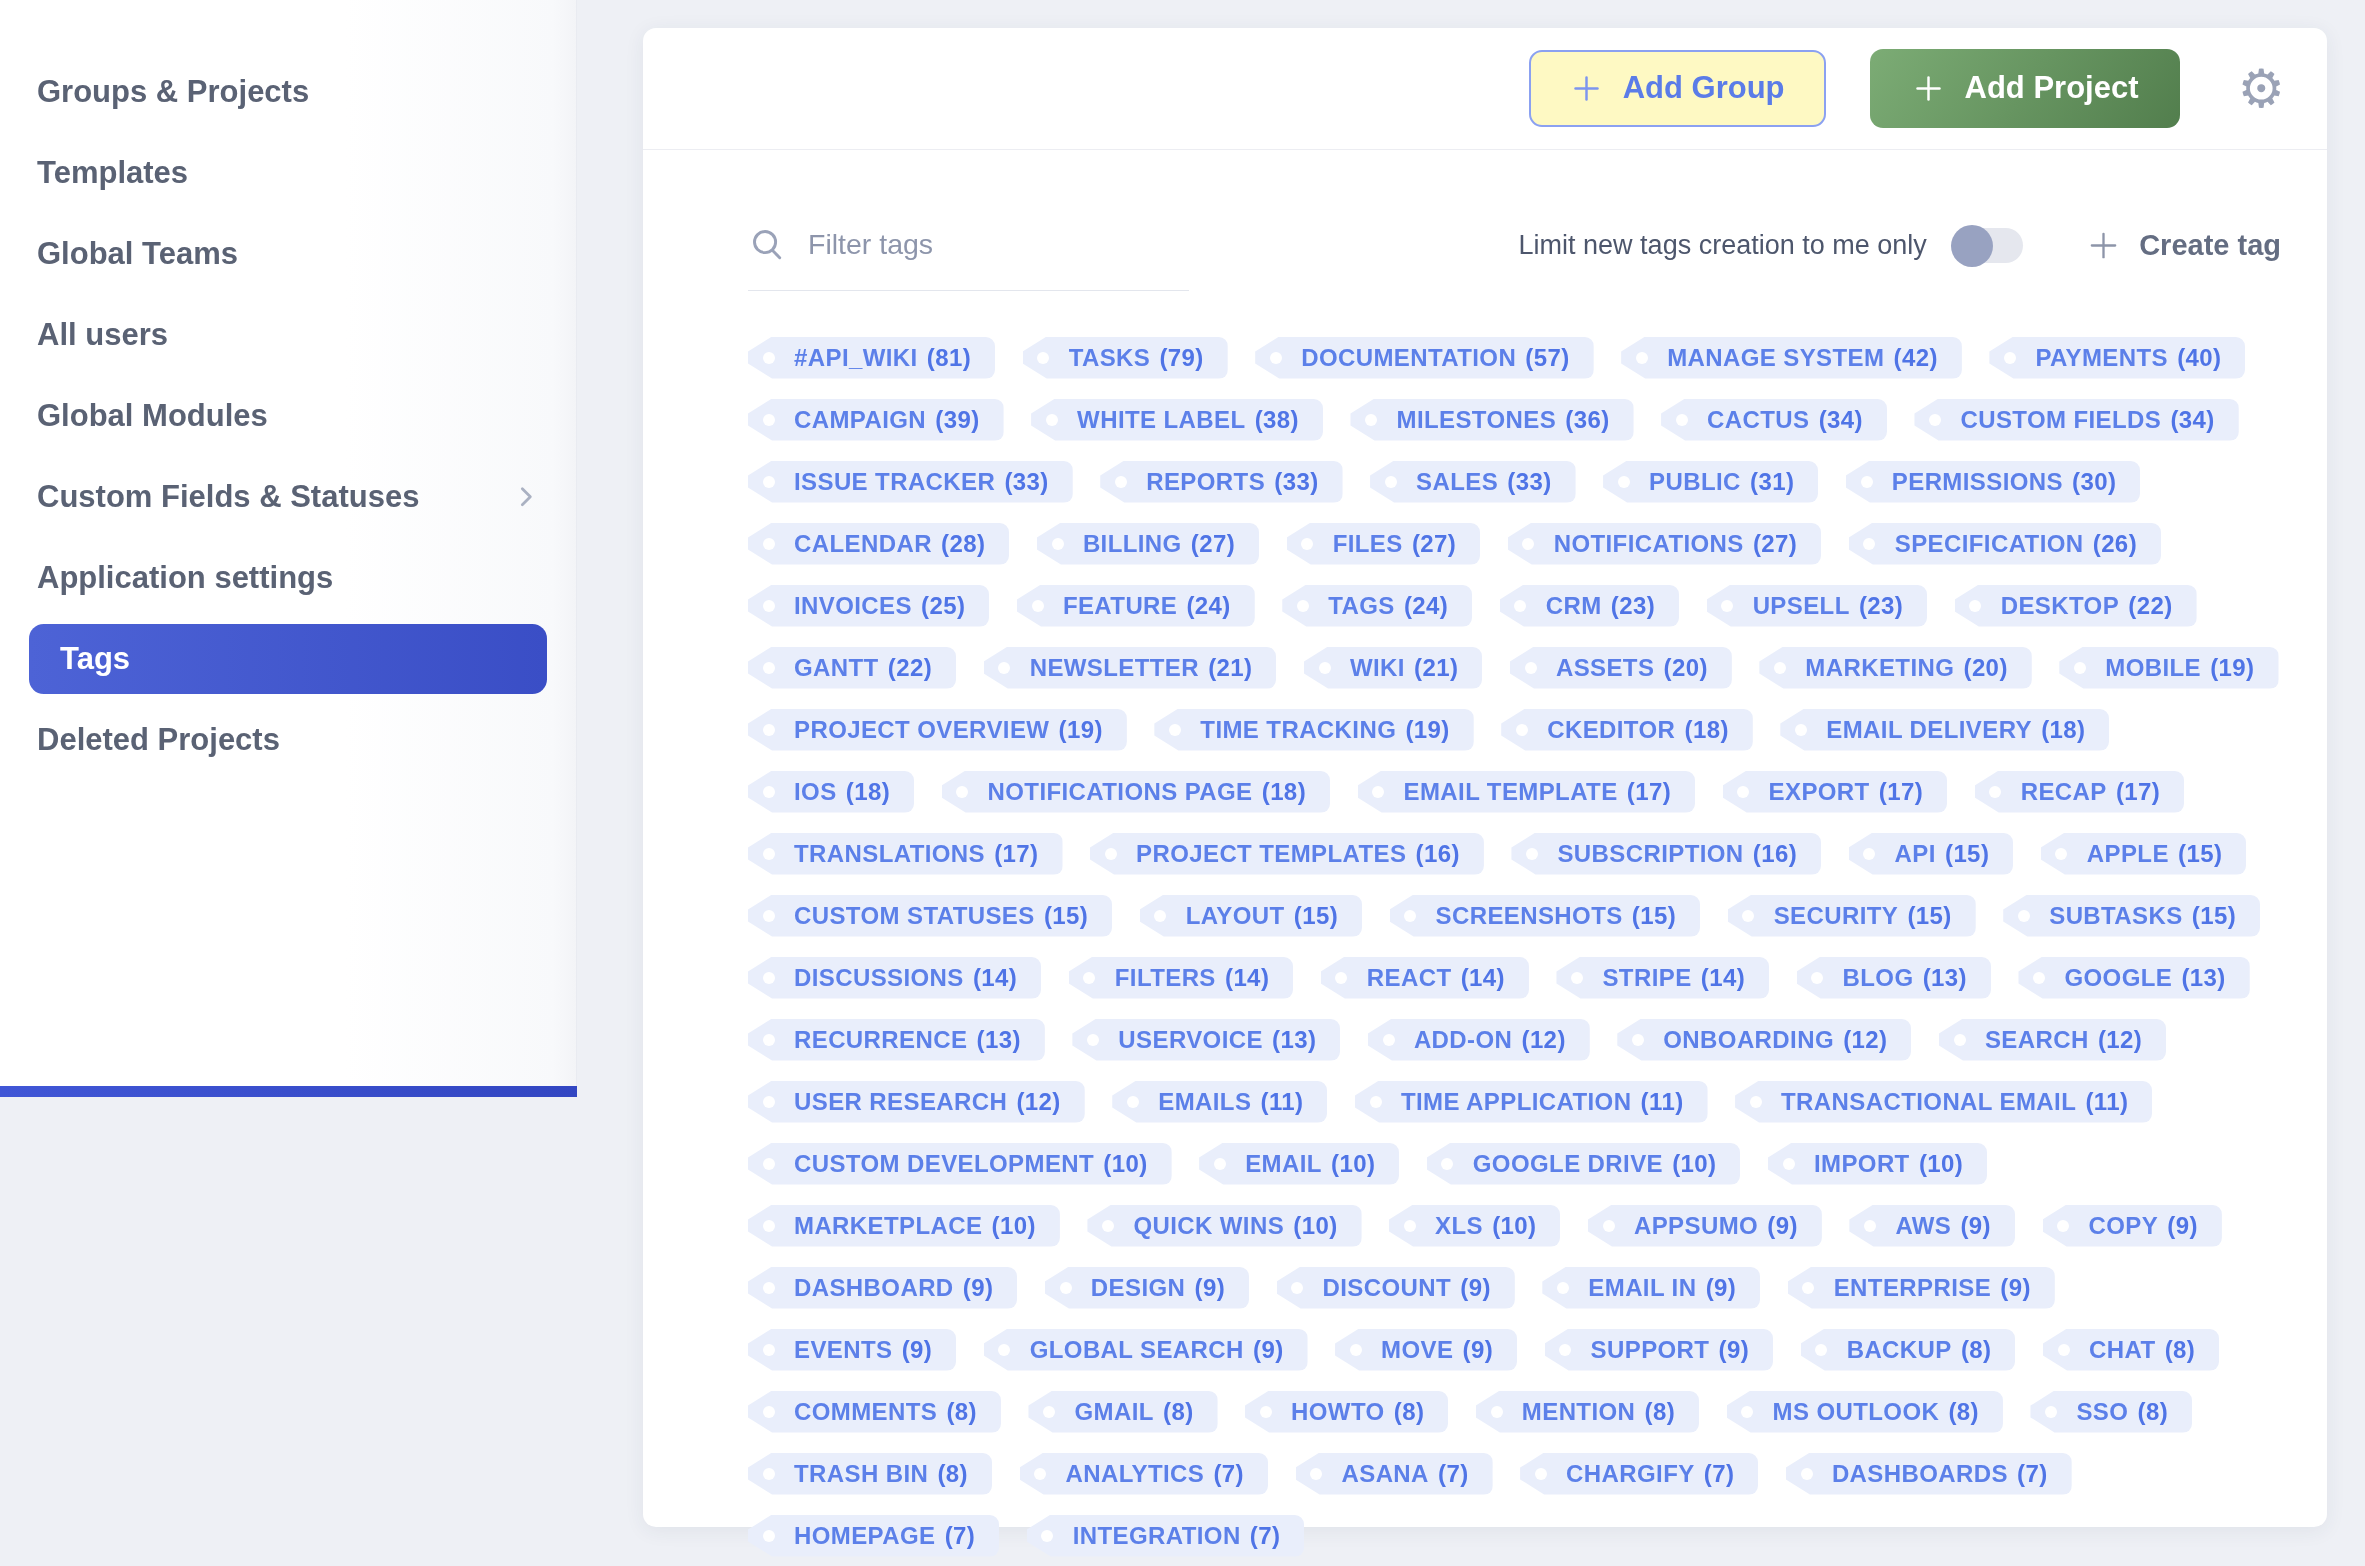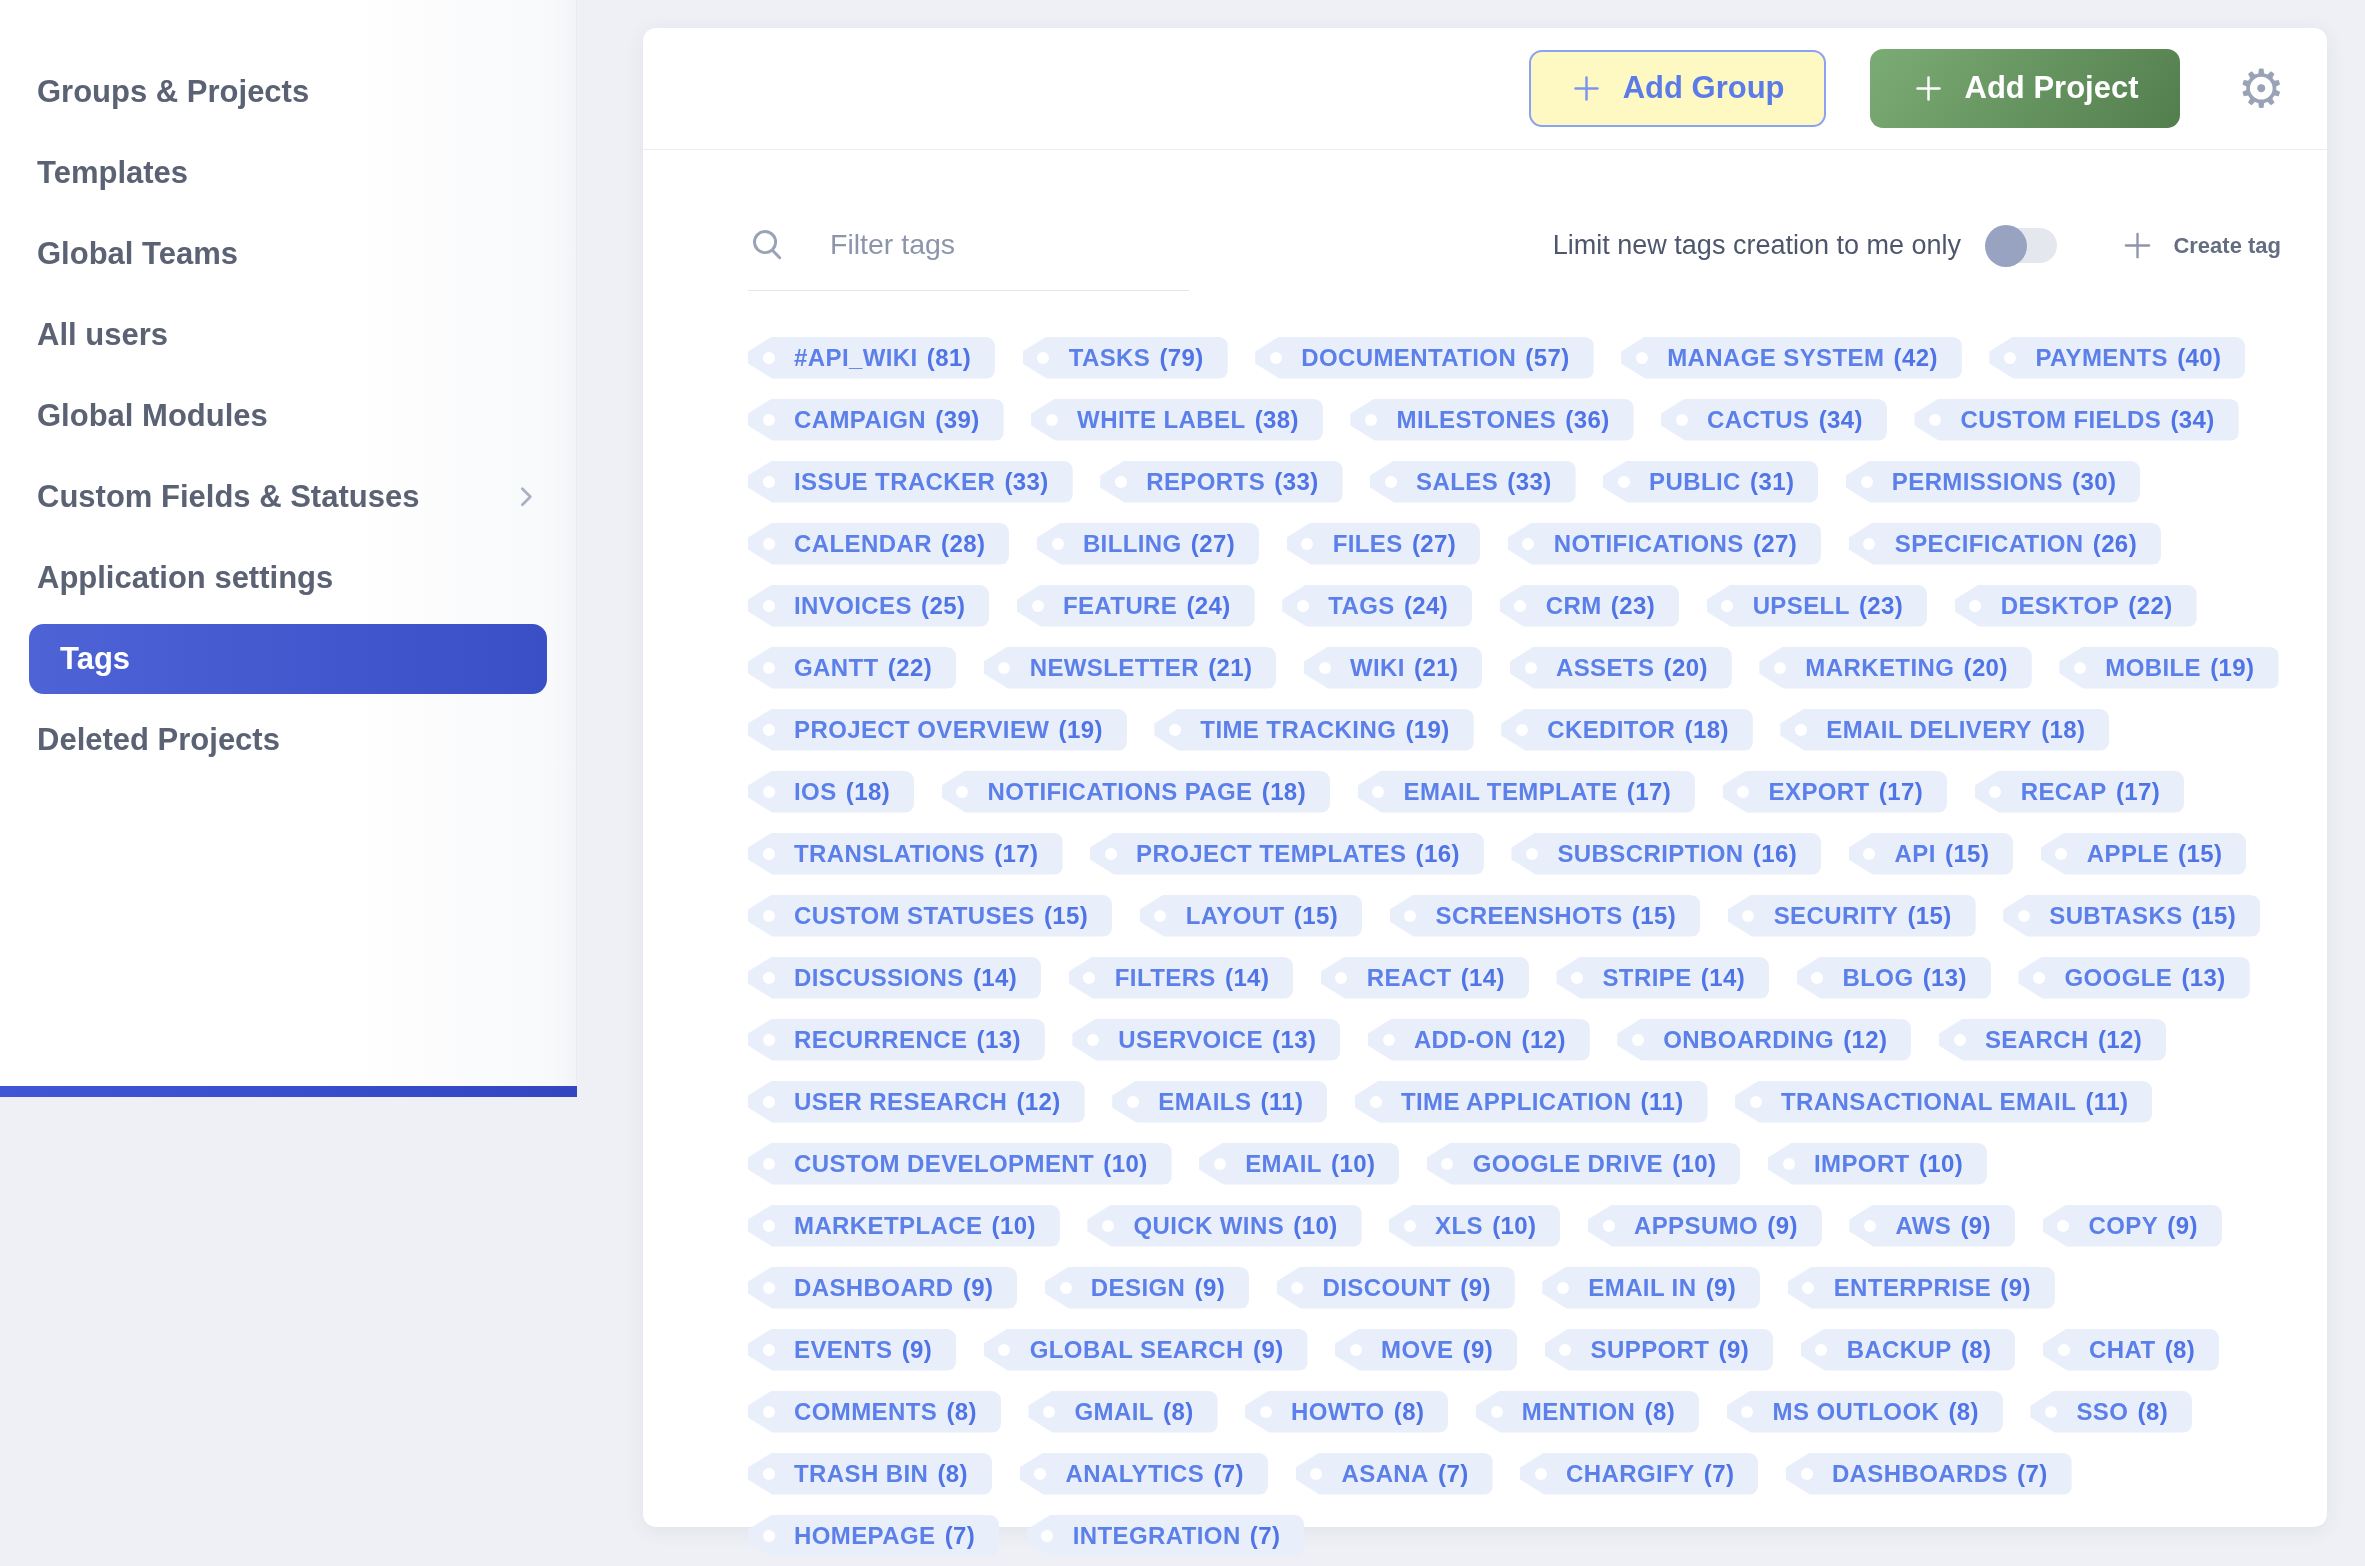--- a/index.html
+++ b/index.html
@@ -52,35 +52,35 @@
     font-size:31px;font-weight:700;font-family:"Liberation Sans",sans-serif;
   }
   .gear{
     margin-left:57px;font-size:53px;color:#9aa2b6;line-height:1;cursor:pointer;
     user-select:none;
   }
   
   .content{padding:75px 46px 0 105px;}
   .filter-row{display:flex;align-items:flex-start;}
   .filter-input{
-    display:flex;align-items:center;gap:43px;width:441px;
+    display:flex;align-items:center;gap:21px;width:441px;
     border-bottom:1.8px solid #e3e6ed;padding-bottom:26px;cursor:text;
   }
   .filter-placeholder{font-size:28.5px;color:#8d95ab;}
   .filter-right{margin-left:auto;display:flex;align-items:center;gap:26px;padding-top:3.7px;}
   .limit-label{font-size:27px;color:#4d566c;}
   .toggle{
     width:70px;height:35px;border-radius:17.4px;background:#e5e7ee;position:relative;cursor:pointer;
   }
   .toggle .knob{
     position:absolute;left:-1.8px;top:-3.7px;width:42px;height:42px;border-radius:50%;
     background:#98a2c1;
   }
   .create-tag{display:flex;align-items:center;gap:18.4px;margin-left:37px;cursor:pointer;}
-  .create-tag-label{font-size:22px;font-weight:700;color:#646d82;}
+  .create-tag-label{font-size:29px;font-weight:700;color:#646d82;}
   
   .tags-wrap{margin-top:46px;display:flex;flex-wrap:wrap;gap:20px 27.5px;}
   .tag{
     position:relative;height:42px;display:flex;align-items:center;cursor:pointer;
     background:#e9eefb;color:#5c80e9;font-size:24px;font-weight:700;letter-spacing:0.4px;
     border-radius:9.2px;padding:0 24px 0 46px;
     clip-path:polygon(0 64%,0 36%,24px 0,100% 0,100% 100%,24px 100%);
   }
   .tag::before{
     content:"";position:absolute;left:14.7px;top:50%;transform:translateY(-50%);

